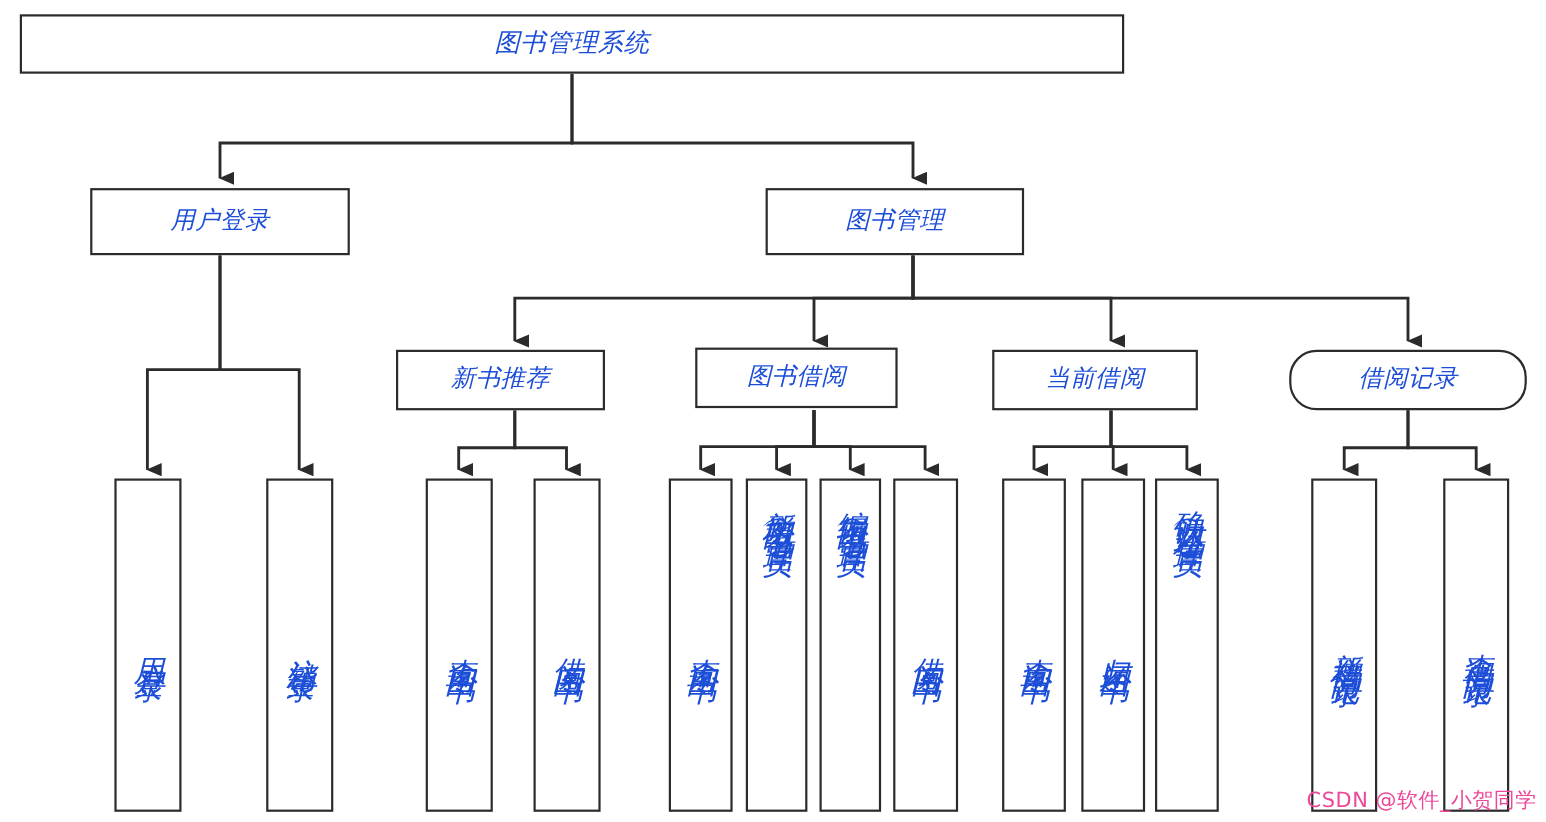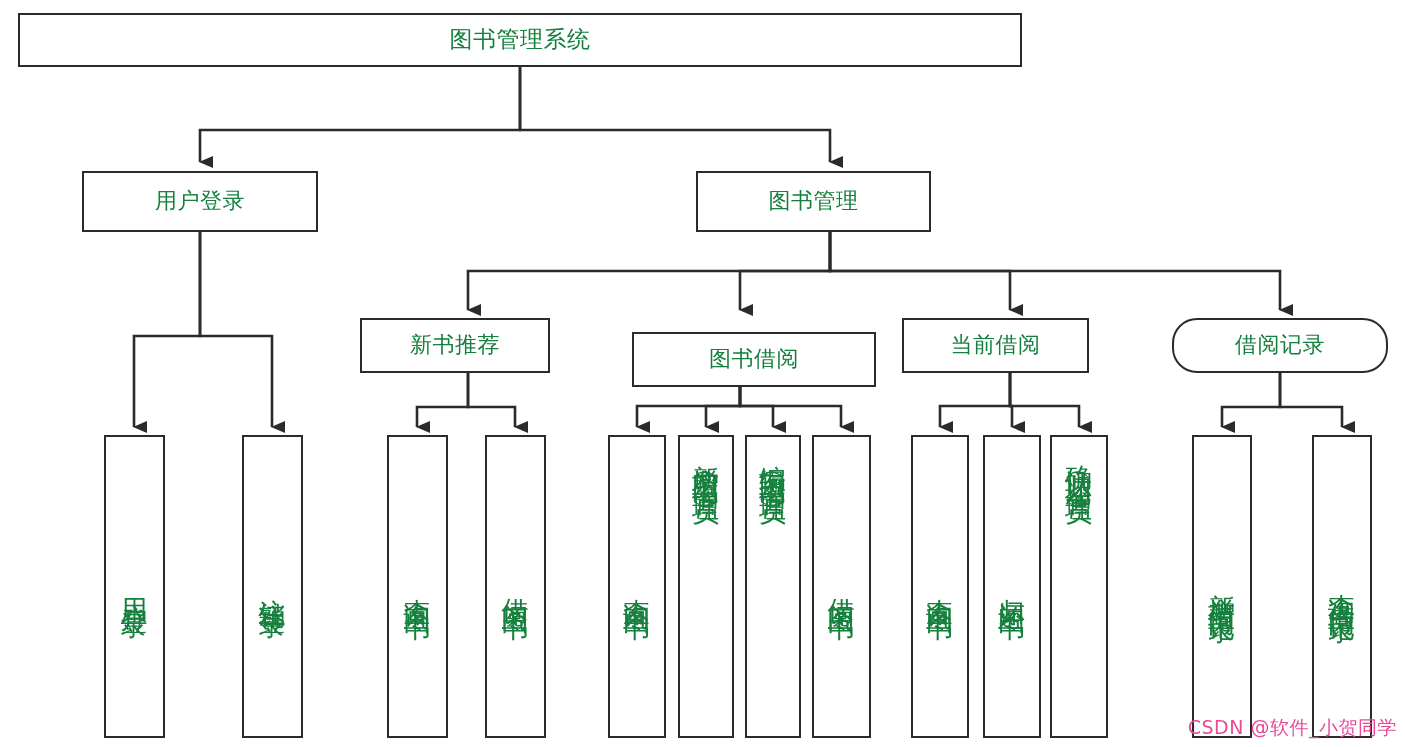--- a/index.html
+++ b/index.html
@@ -23,24 +23,25 @@
   .node {
     position: absolute;
     box-sizing: border-box;
     background: #ffffff;
     border: 2.5px solid #2b2b2b;
     display: flex;
     align-items: center;
     justify-content: center;
   }
   .node-label {
-    color: #15803d;
+    color: #1d4ed8;
     text-align: center;
     line-height: 1.12;
     white-space: nowrap;
+    font-style: italic;
   }
   .node.horizontal .node-label {
     font-size: 22px;
     letter-spacing: 0.5px;
   }
   .node.root .node-label {
     font-size: 23px;
   }
   .node.vertical {
     align-items: flex-start;
@@ -129,21 +130,21 @@
   <div class="node horizontal" style="left:82px; top:171px; width:236px; height:61px;">
     <span class="node-label">用户登录</span>
   </div>
   <div class="node horizontal" style="left:696px; top:171px; width:235px; height:61px;">
     <span class="node-label">图书管理</span>
   </div>
 
   <div class="node horizontal" style="left:360px; top:318px; width:190px; height:55px;">
     <span class="node-label">新书推荐</span>
   </div>
-  <div class="node horizontal" style="left:632px; top:332px; width:244px; height:55px;">
+  <div class="node horizontal" style="left:632px; top:316px; width:184px; height:55px;">
     <span class="node-label">图书借阅</span>
   </div>
   <div class="node horizontal" style="left:902px; top:318px; width:187px; height:55px;">
     <span class="node-label">当前借阅</span>
   </div>
   <div class="node horizontal" style="left:1172px; top:318px; width:216px; height:55px;border-radius:25px;">
     <span class="node-label">借阅记录</span>
   </div>
 
   <div class="node vertical mid" style="left:104px; top:435px; width:61px; height:303px;">

